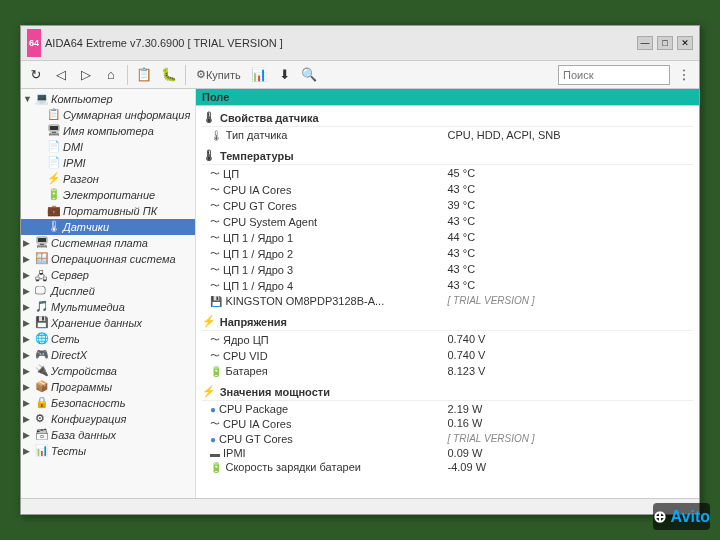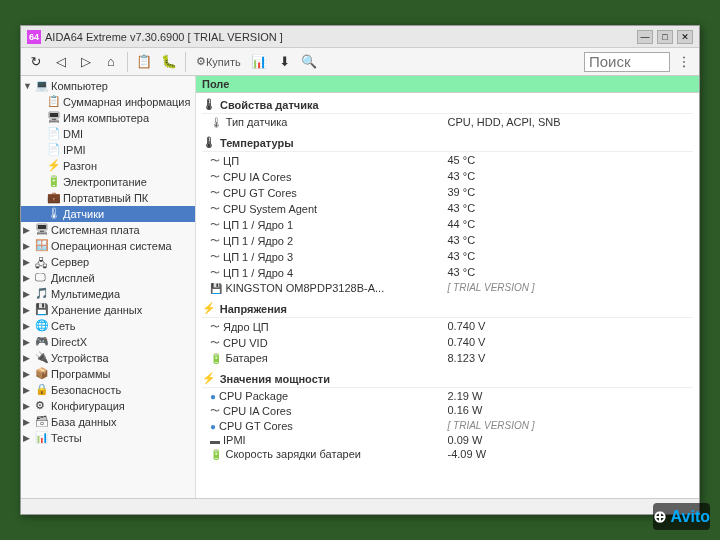--- a/index.html
+++ b/index.html
@@ -32,22 +32,22 @@
       justify-content: space-between;
       min-height: 22px;
     }
     .title-bar-left {
       display: flex;
       align-items: center;
       gap: 4px;
     }
     .title-icon {
       width: 14px;
-      height: 14px;
-      background: #d946ef;
+      height: 28px;
+      background: #ec4899;
       font-size: 9px;
       display: flex;
       align-items: center;
       justify-content: center;
       color: white;
       font-weight: bold;
     }
     .title-text {
       font-size: 11px;
       color: #333;
@@ -96,22 +96,22 @@
     }
     .search-box {
       margin-left: auto;
       display: flex;
       align-items: center;
       gap: 3px;
     }
     .search-input {
       border: 1px solid #aaa;
       padding: 2px 4px;
-      font-size: 15px;
-      width: 86px;
+      font-size: 11px;
+      width: 112px;
       height: 20px;
     }
     .content-area {
       display: flex;
       flex: 1;
       overflow: hidden;
     }
     .sidebar {
       width: 175px;
       background: #f8f8f8;
@@ -135,33 +135,33 @@
       color: #555;
       flex-shrink: 0;
     }
     .tree-icon {
       width: 14px;
       height: 14px;
       margin-right: 2px;
       font-size: 11px;
       flex-shrink: 0;
     }
-    .tree-label { font-size: 11px; }
+    .tree-label { font-size: 11px; font-style: italic; }
     .indent1 { padding-left: 14px; }
     .main-panel {
       flex: 1;
       background: white;
       overflow-y: auto;
       display: flex;
       flex-direction: column;
     }
     .panel-header {
       display: grid;
       grid-template-columns: 1fr 1fr;
-      background: #86efac;
+      background: #14b8a6;
       border-bottom: 1px solid #ccc;
       padding: 2px 6px;
     }
     .panel-header-col {
       font-weight: bold;
       font-size: 11px;
       color: #333;
     }
     .sensor-section {
       padding: 2px 6px;

